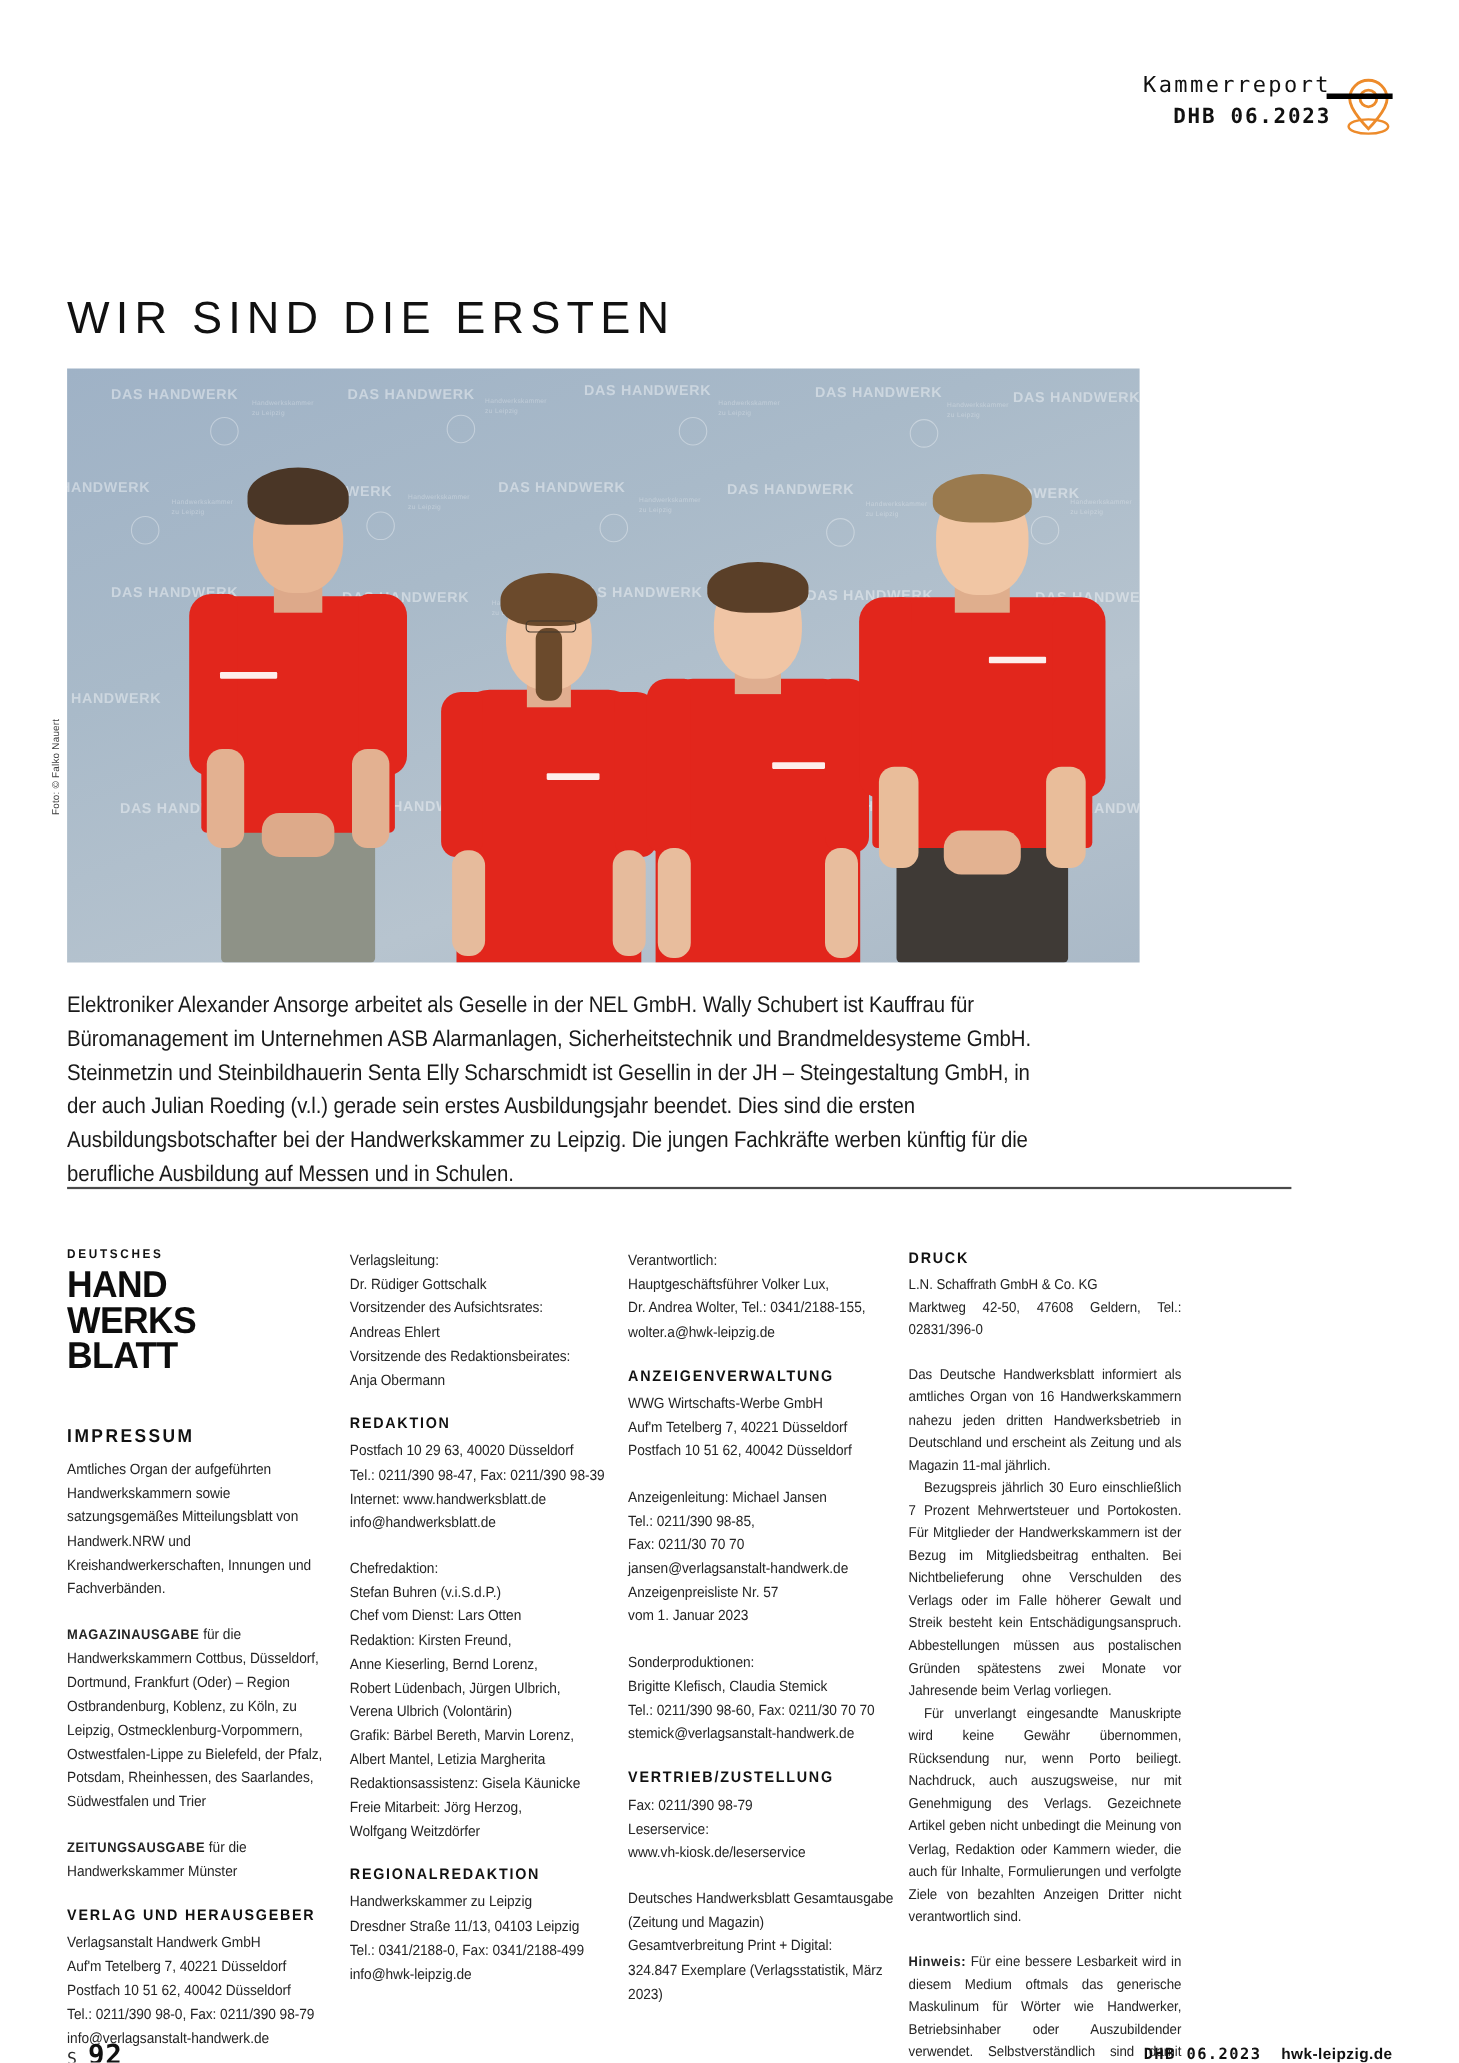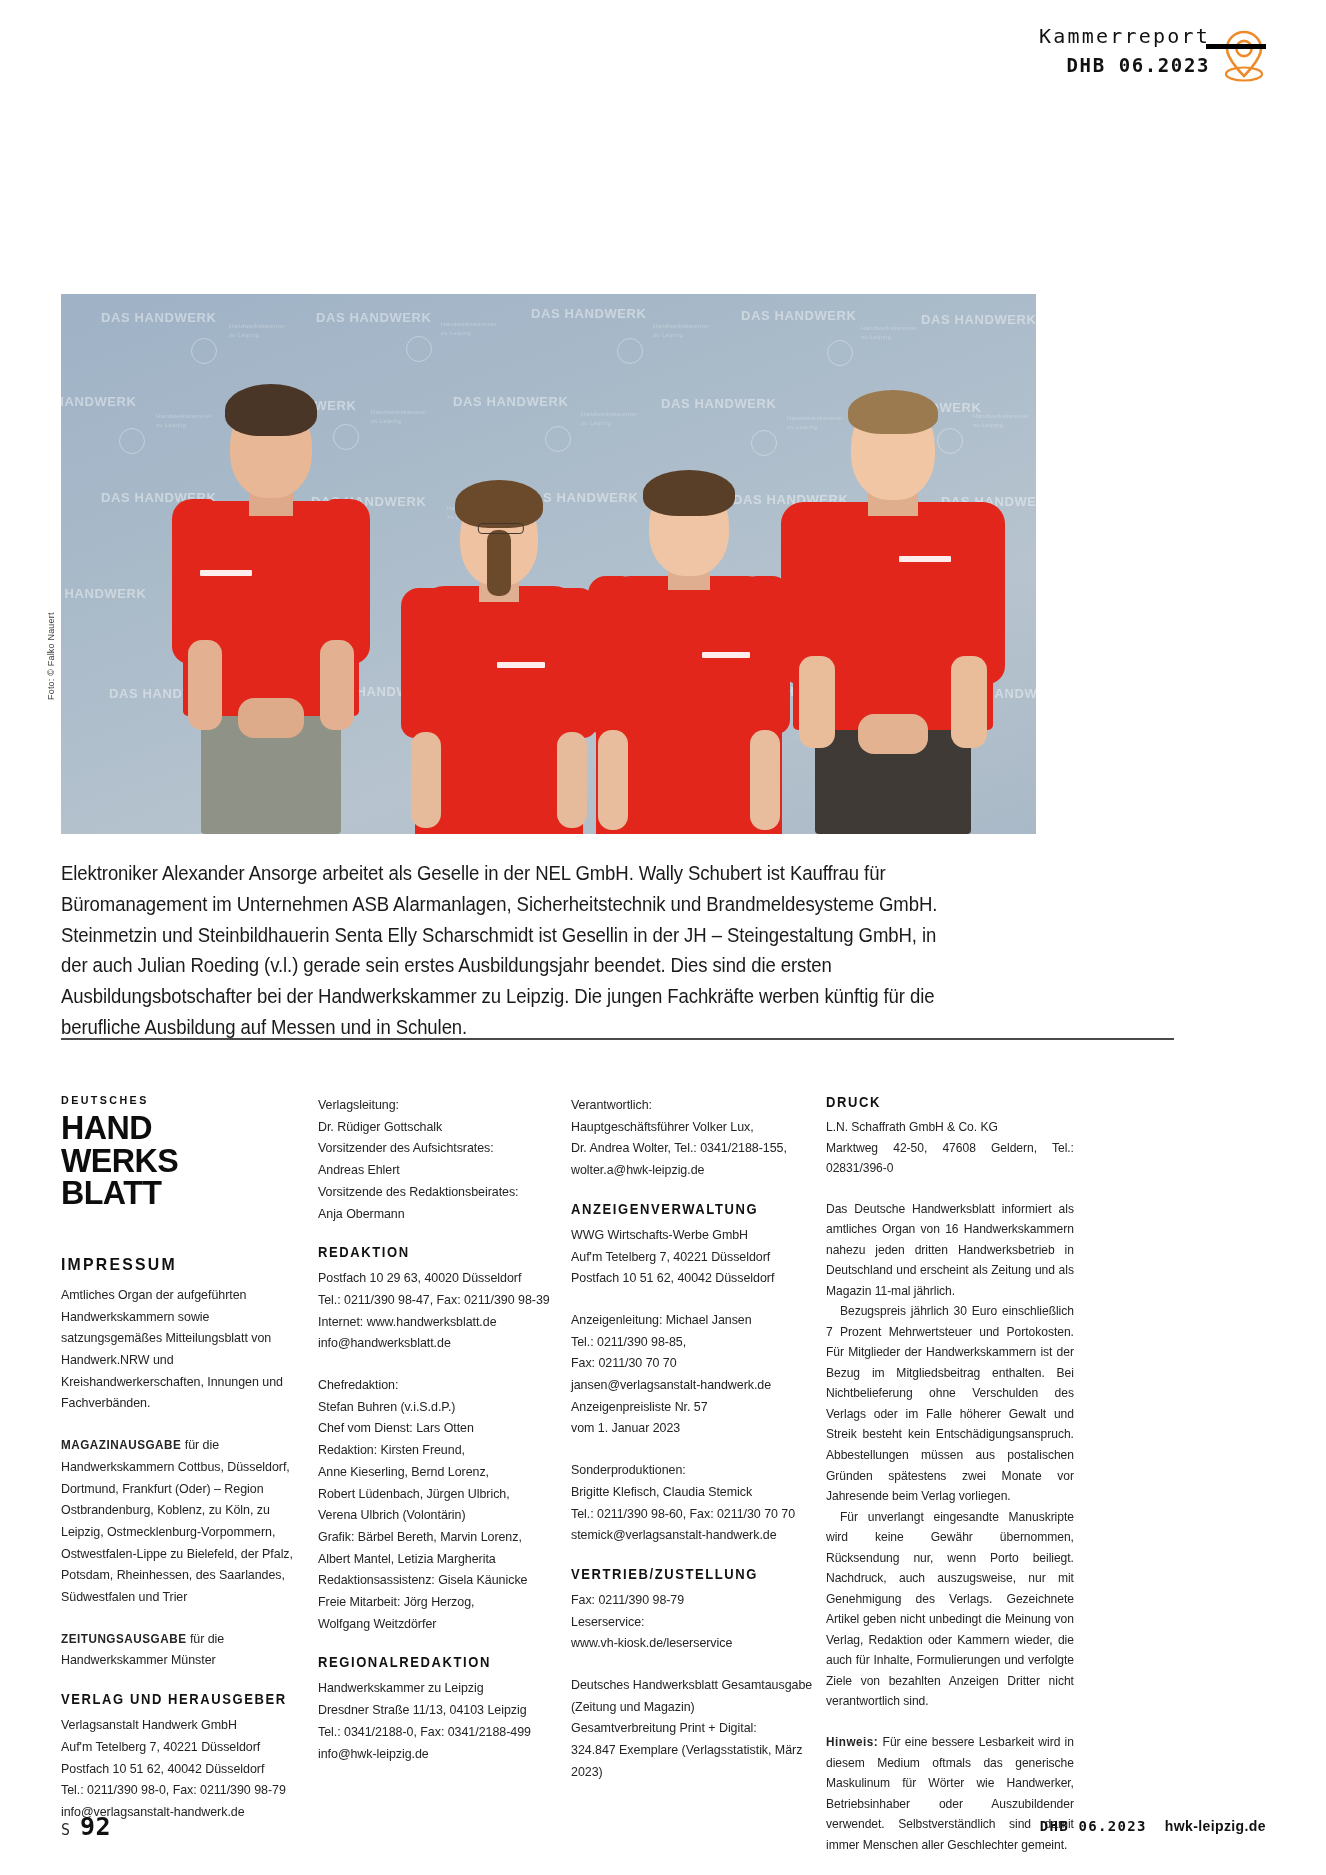--- a/index.html
+++ b/index.html
@@ -9,20 +9,21 @@
     background: #ffffff;
     font-family: "Liberation Sans", sans-serif;
     color: #1a1a1a;
     overflow: hidden;
   }
   .page {
     position: relative;
     width: 1326px;
     height: 1315px;
     background: #fff;
+    margin-top: 41px;
   }
 
   
   .header {
     position: absolute;
     top: 24px;
     right: 60px;
     display: flex;
     align-items: flex-start;
     gap: 0;
@@ -284,20 +285,21 @@
         <path d="M22 4 C12.6 4 5 11.5 5 20.8 C5 31.5 22 48 22 48 C22 48 39 31.5 39 20.8 C39 11.5 31.4 4 22 4 Z" fill="none" stroke="#ED8B2B" stroke-width="2.6"></path>
         <circle cx="22" cy="20.5" r="7.6" fill="none" stroke="#ED8B2B" stroke-width="2.6"></circle>
       </svg>
     </div>
     <div class="header-rule" style="right:60px;top:42px;width:0;"></div>
   </div>
   <div style="position:absolute;top:42px;right:60px;width:0;height:0;"></div>
   <div class="header-rule" style="right:60px;top:44px;width:0px;"></div>
   <div style="position:absolute;top:44px;right:60px;width:60px;height:5px;background:#000;"></div>
 
+  <h1 class="page-title">WIR SIND DIE ERSTEN</h1>
 
   <div class="photo-wrap">
     <div class="photo">
 
       <div class="backdrop-tile" style="left:40px;  top:16px;">DAS HANDWERK</div>
       <div class="backdrop-tile" style="left:255px; top:16px;">DAS HANDWERK</div>
       <div class="backdrop-tile" style="left:470px; top:12px;">DAS HANDWERK</div>
       <div class="backdrop-tile" style="left:680px; top:14px;">DAS HANDWERK</div>
       <div class="backdrop-tile" style="left:860px; top:18px;">DAS HANDWERK</div>
       <div class="backdrop-tile" style="left:-40px; top:100px;">DAS HANDWERK</div>

